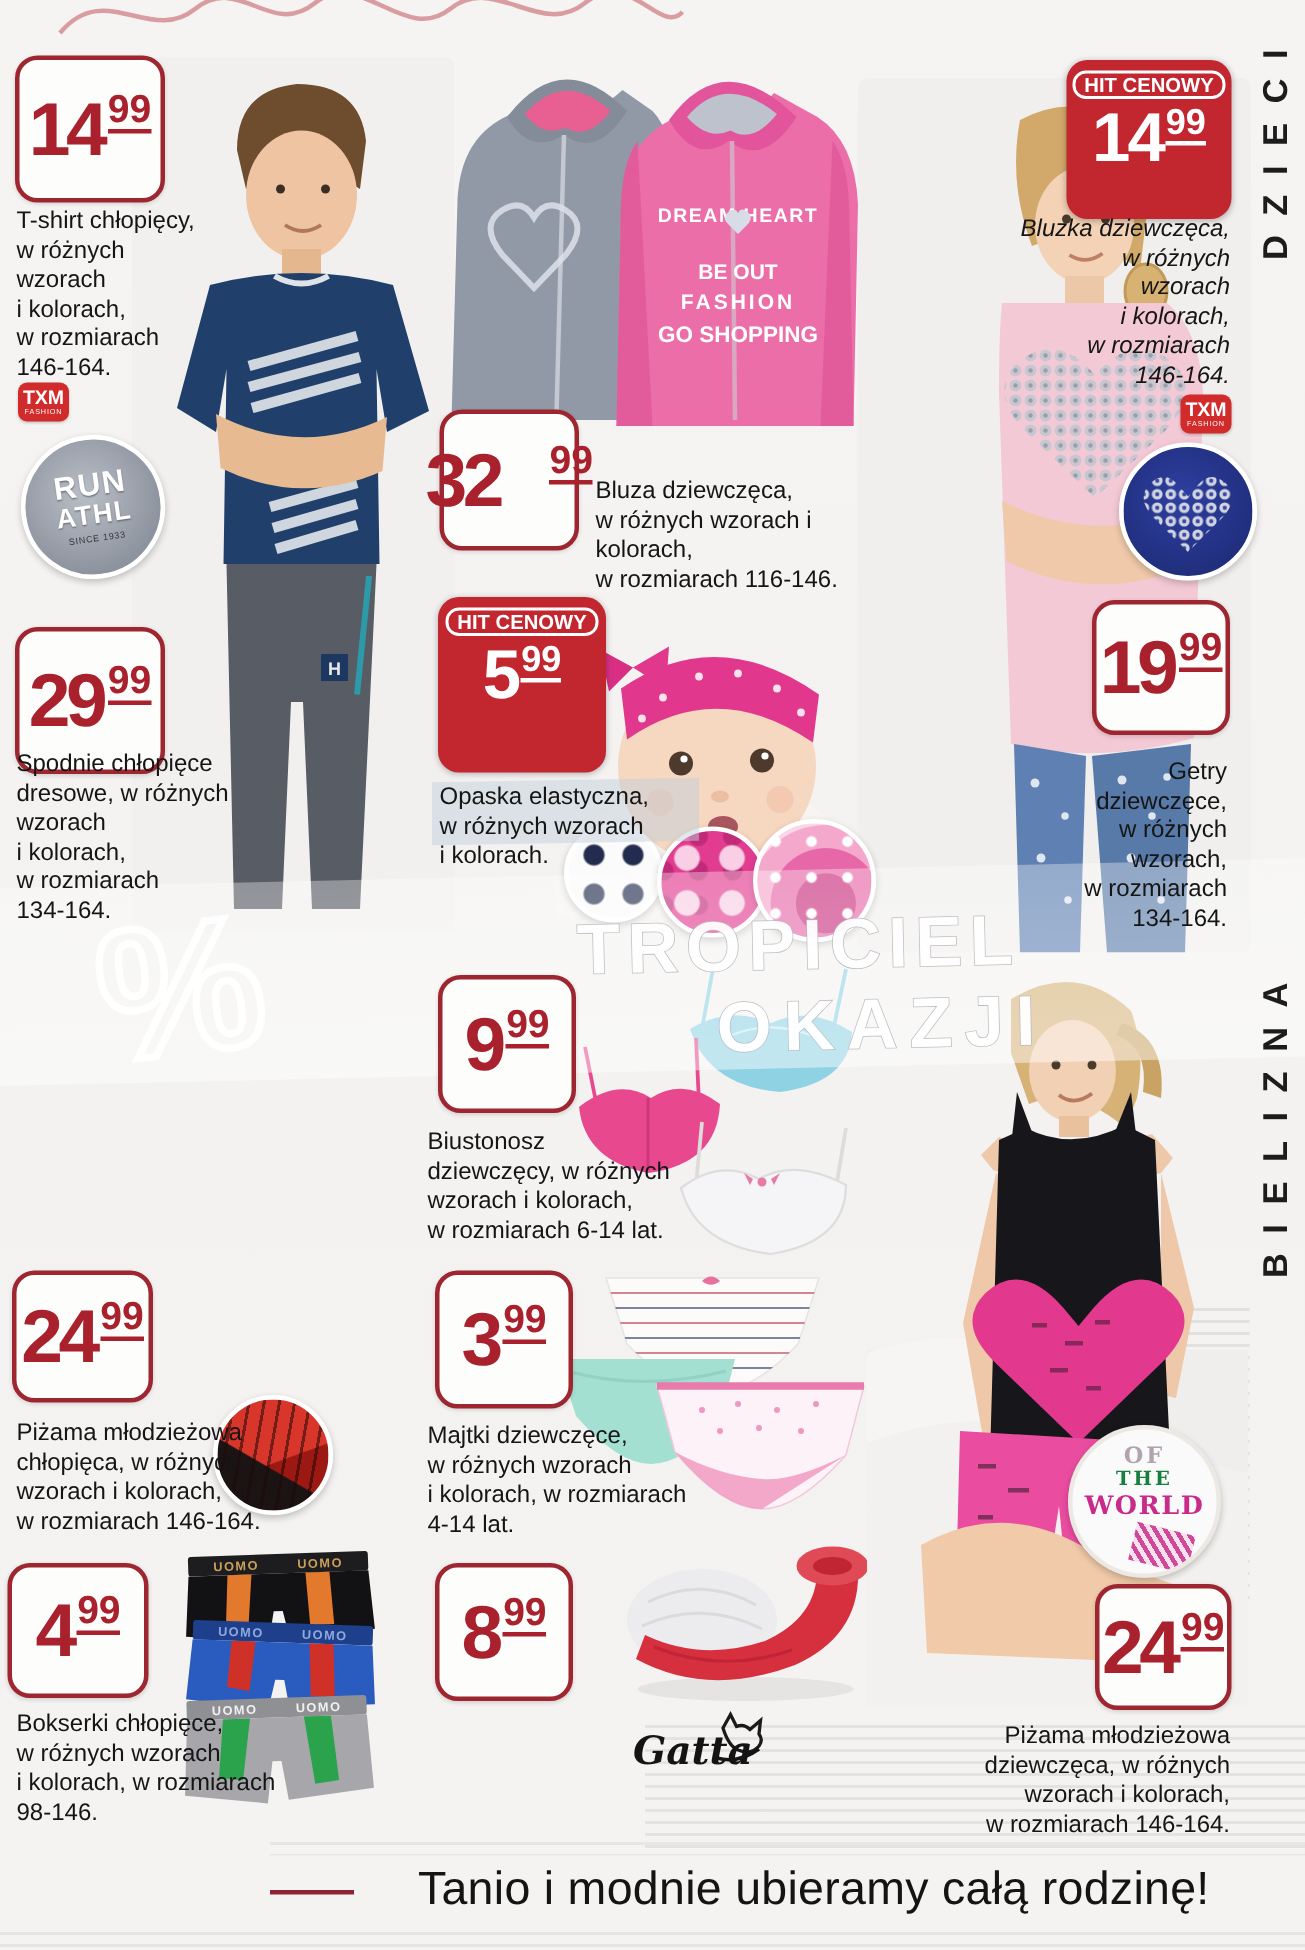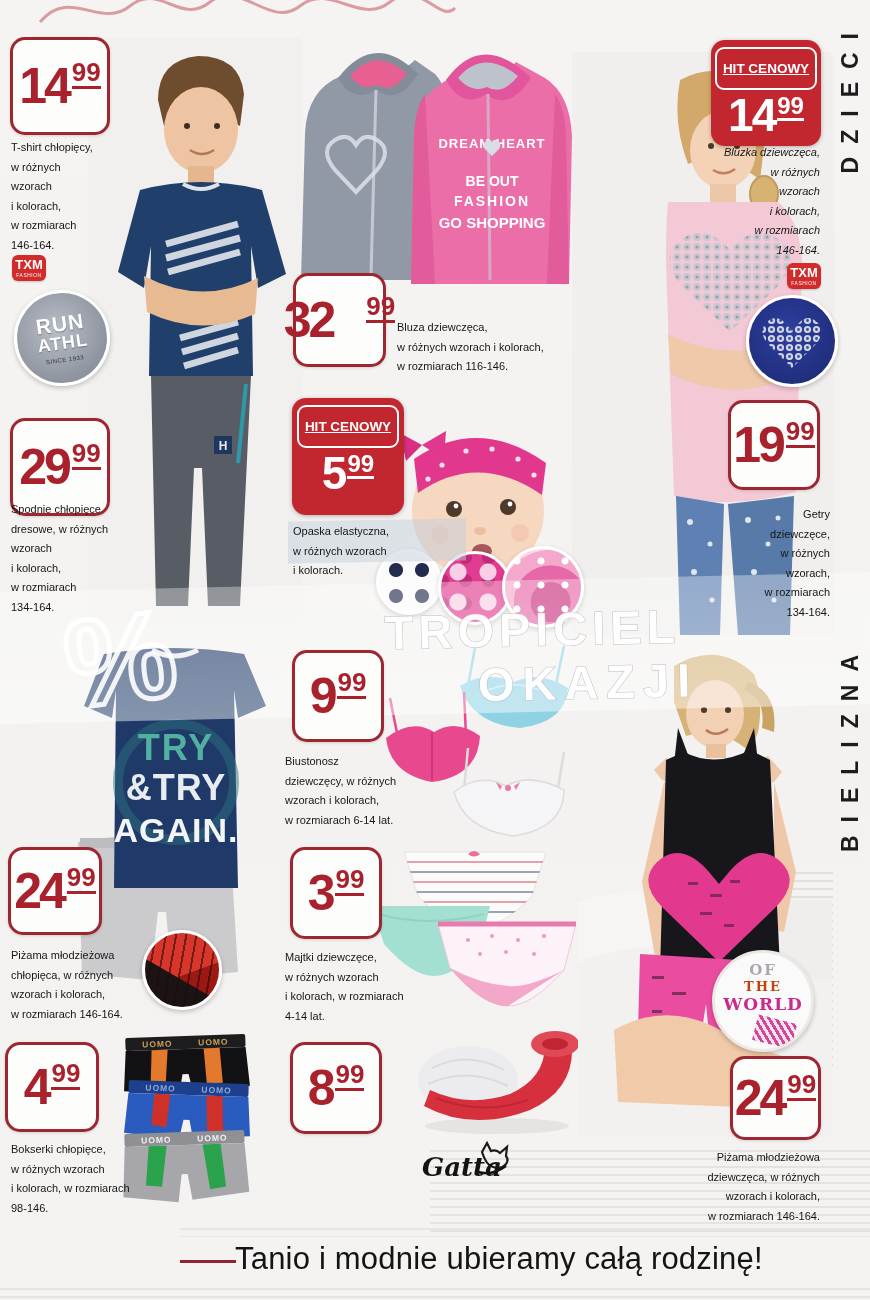--- a/index.html
+++ b/index.html
@@ -18,43 +18,43 @@
     box-shadow:0 1px 3px rgba(0,0,0,.14); box-sizing:border-box;
   }
   .p-main { font-size:50px; font-weight:bold; color:#a8212c; letter-spacing:-3px; line-height:1; }
   .p-cents { font-size:26px; font-weight:bold; color:#a8212c; margin-left:3px; transform:translateY(-12px); border-bottom:3px solid #a8212c; line-height:1.05; }
   
   .hitbadge {
     position:absolute; z-index:40; background:#c2262f; border-radius:14px;
     display:flex; flex-direction:column; align-items:center; padding-top:7px;
     box-shadow:0 1px 4px rgba(0,0,0,.28); box-sizing:border-box;
   }
-  .hit-label { border:2.5px solid #fff; border-radius:9px; color:#fff; font-weight:bold; font-size:13.5px; padding:12px 6px; white-space:nowrap;text-decoration:underline; }
+  .hit-label { border:2.5px solid #fff; border-radius:9px; color:#fff; font-weight:bold; font-size:13.5px; padding:0 6px; white-space:nowrap; }
   .hit-price { display:flex; align-items:flex-start; margin-top:1px; }
   .hp-main { font-size:46px; font-weight:bold; color:#fff; letter-spacing:-2px; line-height:1.05; }
   .hp-cents { font-size:24px; font-weight:bold; color:#fff; margin-left:2px; margin-top:2px; border-bottom:3px solid #fff; line-height:1.05; }
   
-  .desc { position:absolute; z-index:40; font-size:11px; line-height:19.5px; color:#151515; white-space:pre-line; }
+  .desc { position:absolute; z-index:40; font-size:16px; line-height:19.5px; color:#151515; white-space:pre-line; }
   .desc.r { text-align:right; }
   
   .txm { position:absolute; z-index:40; width:34px; height:26px; background:#d22b2b; border-radius:6px; color:#fff; text-align:center; padding-top:3px; box-sizing:border-box; box-shadow:0 1px 2px rgba(0,0,0,.2); }
   .txm .t1 { font-size:13px; font-weight:bold; display:block; line-height:1; }
   .txm .t2 { font-size:4.8px; letter-spacing:.6px; display:block; margin-top:1.5px; }
   
   .swatch { position:absolute; border-radius:50%; border:3px solid #fff; box-shadow:0 2px 5px rgba(0,0,0,.22); z-index:20; box-sizing:border-box; overflow:hidden; }
   
   .vtext { position:absolute; right:6px; z-index:50; writing-mode:vertical-rl; transform:rotate(180deg); font-size:23px; font-weight:bold; color:#1c1c1c; letter-spacing:13px; }
   
   .wm { position:absolute; left:-15px; top:582px; width:910px; height:132px; z-index:30; transform:rotate(-1.3deg); background:linear-gradient(rgba(255,255,255,.34),rgba(255,255,255,.46)); }
   .wm svg { display:block; }
-  .slogan { position:absolute; left:235px; top:1241px; width:615px; font-size:31px; color:#141414; z-index:45; letter-spacing:.2px; }
+  .slogan { position:absolute; left:235px; top:1241px; width:615px; text-align:center; font-size:31px; color:#141414; z-index:45; letter-spacing:.2px; }
   .slogan-line { position:absolute; left:180px; top:1260px; width:56px; height:3px; background:#8e2535; z-index:45; }
   .world-badge { display:flex; flex-direction:column; align-items:center; justify-content:center; font-family:"DejaVu Serif",serif; }
   .world-badge .w1 { font-size:15px; color:#b0a4ae; letter-spacing:2px; font-weight:bold; }
-  .world-badge .w2 { font-size:13px; color:#c2410c; letter-spacing:2px; font-weight:bold; }
+  .world-badge .w2 { font-size:13px; color:#15803d; letter-spacing:2px; font-weight:bold; }
   .world-badge .w3 { font-size:17px; color:#c92b8a; letter-spacing:1px; font-weight:bold; }
   .world-badge .check { width:40px; height:26px; margin-top:2px; transform:rotate(14deg) translateX(12px);
     background:repeating-linear-gradient(45deg,#d04898 0 3px,#f6e2ee 3px 6px); }
   .runcircle { display:flex; flex-direction:column; align-items:center; justify-content:center; transform:rotate(-8deg); color:#fff; }
   .runcircle .r1 { font-size:21px; font-weight:bold; letter-spacing:1px; text-shadow:0 1px 1px rgba(60,60,70,.5); line-height:1; }
   .runcircle .r2 { font-size:18px; font-weight:bold; letter-spacing:1px; text-shadow:0 1px 1px rgba(60,60,70,.5); line-height:1.1; }
   .runcircle .r3 { font-size:6px; color:#33333a; margin-top:3px; letter-spacing:.5px; }
   .thiscircle { display:flex; flex-direction:column; align-items:center; justify-content:center; }
   .thiscircle .bar { width:52px; height:7px; background:rgba(255,255,255,.92); }
   .thiscircle .t { font-size:25px; font-weight:bold; color:#fff; letter-spacing:2px; margin:3px 0; }
@@ -206,34 +206,20 @@
         <line x1="100" y1="108" x2="96" y2="150"></line>
           <line x1="196" y1="112" x2="190" y2="148"></line>
       </g>
       <path d="M86,152 Q112,132 138,146 Q162,132 196,150 Q196,188 146,196 Q96,190 86,152 Z" fill="#f5f4f6" stroke="#dddddd" stroke-width="1.5"></path>
       <circle cx="140" cy="148" r="3" fill="#e87aa8"></circle>
       <path d="M134,146 L128,142 L132,150 Z" fill="#e87aa8"></path>
         <path d="M146,146 L152,142 L148,150 Z" fill="#e87aa8"></path>
     </svg>
   </div>
 
-  <div class="photo" style="left:52px;top:642px;">
-    <svg width="245" height="370" viewBox="0 0 245 370">
-      <path d="M26,200 Q100,186 178,198 L186,330 L120,336 L114,270 L106,270 L98,338 L30,332 Z" fill="#cbcbcd"></path>
-      <rect x="28" y="196" width="150" height="10" fill="#bdbdc0"></rect>
-      <path d="M52,12 Q122,0 192,12 L214,64 L186,76 L182,48 L186,246 L62,246 L64,48 L60,76 L32,64 Z" fill="#1f3a68"></path>
-      <path d="M100,8 Q122,20 146,8" stroke="#e8eaee" stroke-width="5" fill="none"></path>
-      <circle cx="124" cy="140" r="58" fill="none" stroke="#2e6f80" stroke-width="10" opacity=".5"></circle>
-      <g text-anchor="middle" font-weight="bold" font-family="Liberation Sans,sans-serif">
-        <text x="124" y="118" font-size="36" fill="#52b0a0" letter-spacing="2">TRY</text>
-        <text x="124" y="158" font-size="36" fill="#e8ecf0" letter-spacing="1">&amp;TRY</text>
-        <text x="124" y="200" font-size="34" fill="#f2f4f6" letter-spacing="1">AGAIN.</text>
-      </g>
-    </svg>
-  </div>
 
   <div class="photo" style="left:368px;top:848px;">
     <svg width="212" height="188" viewBox="0 0 212 188">
       <defs>
         <clipPath id="pstripe">
             <path d="M36,4 L178,4 L164,48 Q134,80 107,80 Q80,80 50,48 Z"></path>
           </clipPath>
       </defs>
       <path d="M36,4 L178,4 L164,48 Q134,80 107,80 Q80,80 50,48 Z" fill="#fcfbfa" stroke="#e6e4e2"></path>
       <g clip-path="url(#pstripe)" stroke-width="1.4" opacity=".8">
@@ -446,21 +432,21 @@
   </div>
   <div style="position:absolute;left:288px;top:520px;width:178px;height:42px;background:#c3cfdb;opacity:.5;z-index:35;transform:skewY(-1deg);"></div>
   <div class="desc" style="left:293px;top:522px;width:180px;">Opaska elastyczna,
 w różnych wzorach
 i kolorach.</div>
 
   <div class="pricebox" style="left:728px;top:400px;width:92px;height:90px;">
     <span class="p-main">19</span>
     <span class="p-cents">99</span>
   </div>
-  <div class="desc r" style="right:40px;top:505px;width:150px;">Getry
+  <div class="desc r" style="right:52px;top:505px;width:150px;">Getry
 dziewczęce,
 w różnych
 wzorach,
 w rozmiarach
 134-164.</div>
 
   <div class="pricebox" style="left:292px;top:650px;width:92px;height:92px;">
     <span class="p-main">9</span>
     <span class="p-cents">99</span>
   </div>

